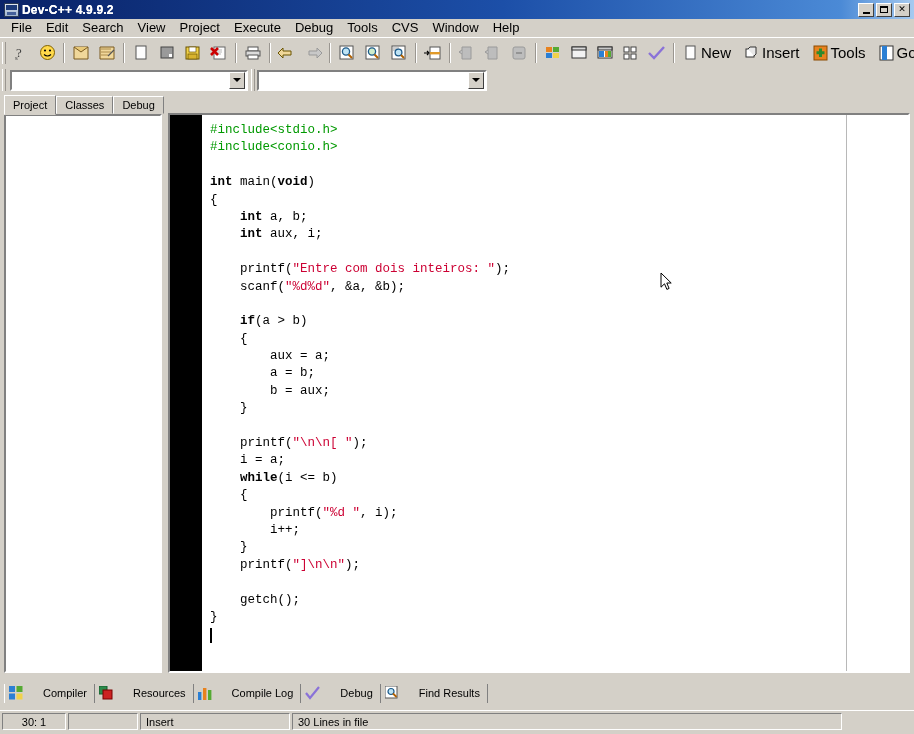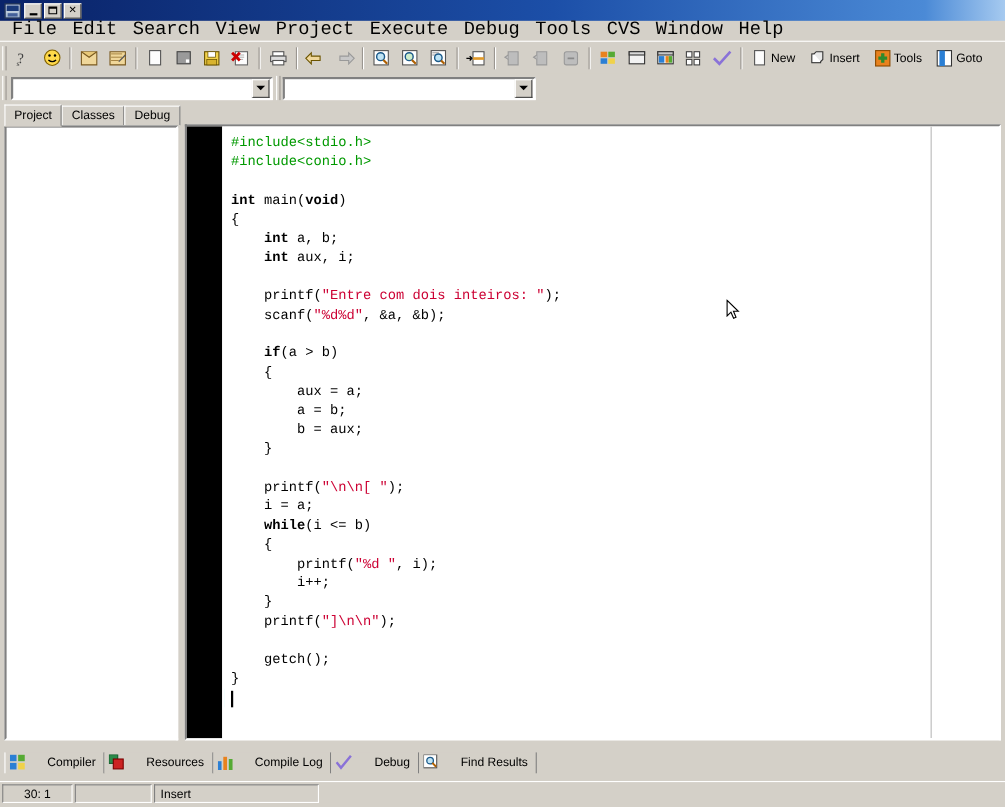--- a/index.html
+++ b/index.html
@@ -54,22 +54,22 @@
   .wb-min .g i { display: block; width: 7px; height: 2px; background: #000; font-style: normal; }
   .wb-max .g i { display: block; width: 8px; height: 7px; border: 1px solid #000; border-top-width: 2px; font-style: normal; }
 
   
   .menubar {
     position: absolute; left: 0; top: 19px; width: 914px; height: 18px;
     background: #d4d0c8; display: flex; align-items: center; padding-left: 4px;
     border-bottom: 1px solid #d4d0c8;
   }
   .menu-item {
-    padding: 2px 7px; font-size: 17px; line-height: 12px; color: #000;
-    font-family: Liberation Mono, monospace; white-space: nowrap; text-align: right;
+    padding: 2px 7px; font-size: 13px; line-height: 12px; color: #000;
+    font-family: Liberation Sans, sans-serif; white-space: nowrap; text-align: right;
   }
 
   
   .toolbar-wrap {
     position: absolute; left: 0; top: 37px; width: 914px; height: 30px;
     background: #d4d0c8; border-top: 1px solid #ffffff;
     display: flex; align-items: center;
   }
   .tb-grip {
     width: 4px; height: 22px; margin: 0 2px 0 2px;
@@ -80,21 +80,21 @@
     border-left: 1px solid #9a9690; border-right: 1px solid #ffffff;
   }
   .tb-btn {
     width: 24px; height: 23px; flex: none;
     display: flex; align-items: center; justify-content: center;
     border: 1px solid transparent; margin: 0 1px;
   }
   .tb-text-btn {
     height: 23px; flex: none; display: flex; align-items: center; gap: 3px;
     padding: 0 6px 0 3px; border: 1px solid transparent; margin: 0 1px;
-    font-size: 11px; white-space: nowrap;
+    font-size: 15px; white-space: nowrap;
   }
   svg { display: block; }
 
   
   .combo-row {
     position: absolute; left: 0; top: 67px; width: 914px; height: 26px;
     background: #d4d0c8; display: flex; align-items: center;
   }
   .combo {
     height: 21px; background: #fff; position: relative;
@@ -213,20 +213,21 @@
   
   .mouse { position: absolute; pointer-events: none; }
 </style>
 </head>
 <body>
 
 <div id="app">
 
   <div class="titlebar">
     <div class="title-icon"></div>
+    <div class="title-text">Dev-C++ 4.9.9.2</div>
     <div class="winbtns">
       <div class="winbtn wb-min">
           <span class="g">
             <i></i>
           </span>
         </div>
       <div class="winbtn wb-max">
           <span class="g">
             <i></i>
           </span>
@@ -541,20 +542,21 @@
           </svg>
         </span>
         <span>Find Results</span>
       </div>
     </div>
 
   <div class="statusbar">
     <div class="scell c1">30: 1</div>
     <div class="scell c2"></div>
     <div class="scell c3">Insert</div>
+    <div class="scell c4">30 Lines in file</div>
   </div>
 
   <div class="mouse" id="mouse" style="left: 660px; top: 272px;">
     <svg width="13" height="20" viewBox="0 0 13 20">
       <path d="M1 1 L1 15.2 L4.5 11.8 L6.9 17.4 L9.1 16.4 L6.8 11 L11.2 11 Z" fill="#ffffff" stroke="#000000" stroke-width="1"></path>
     </svg>
   </div>
 
 </div>
 

